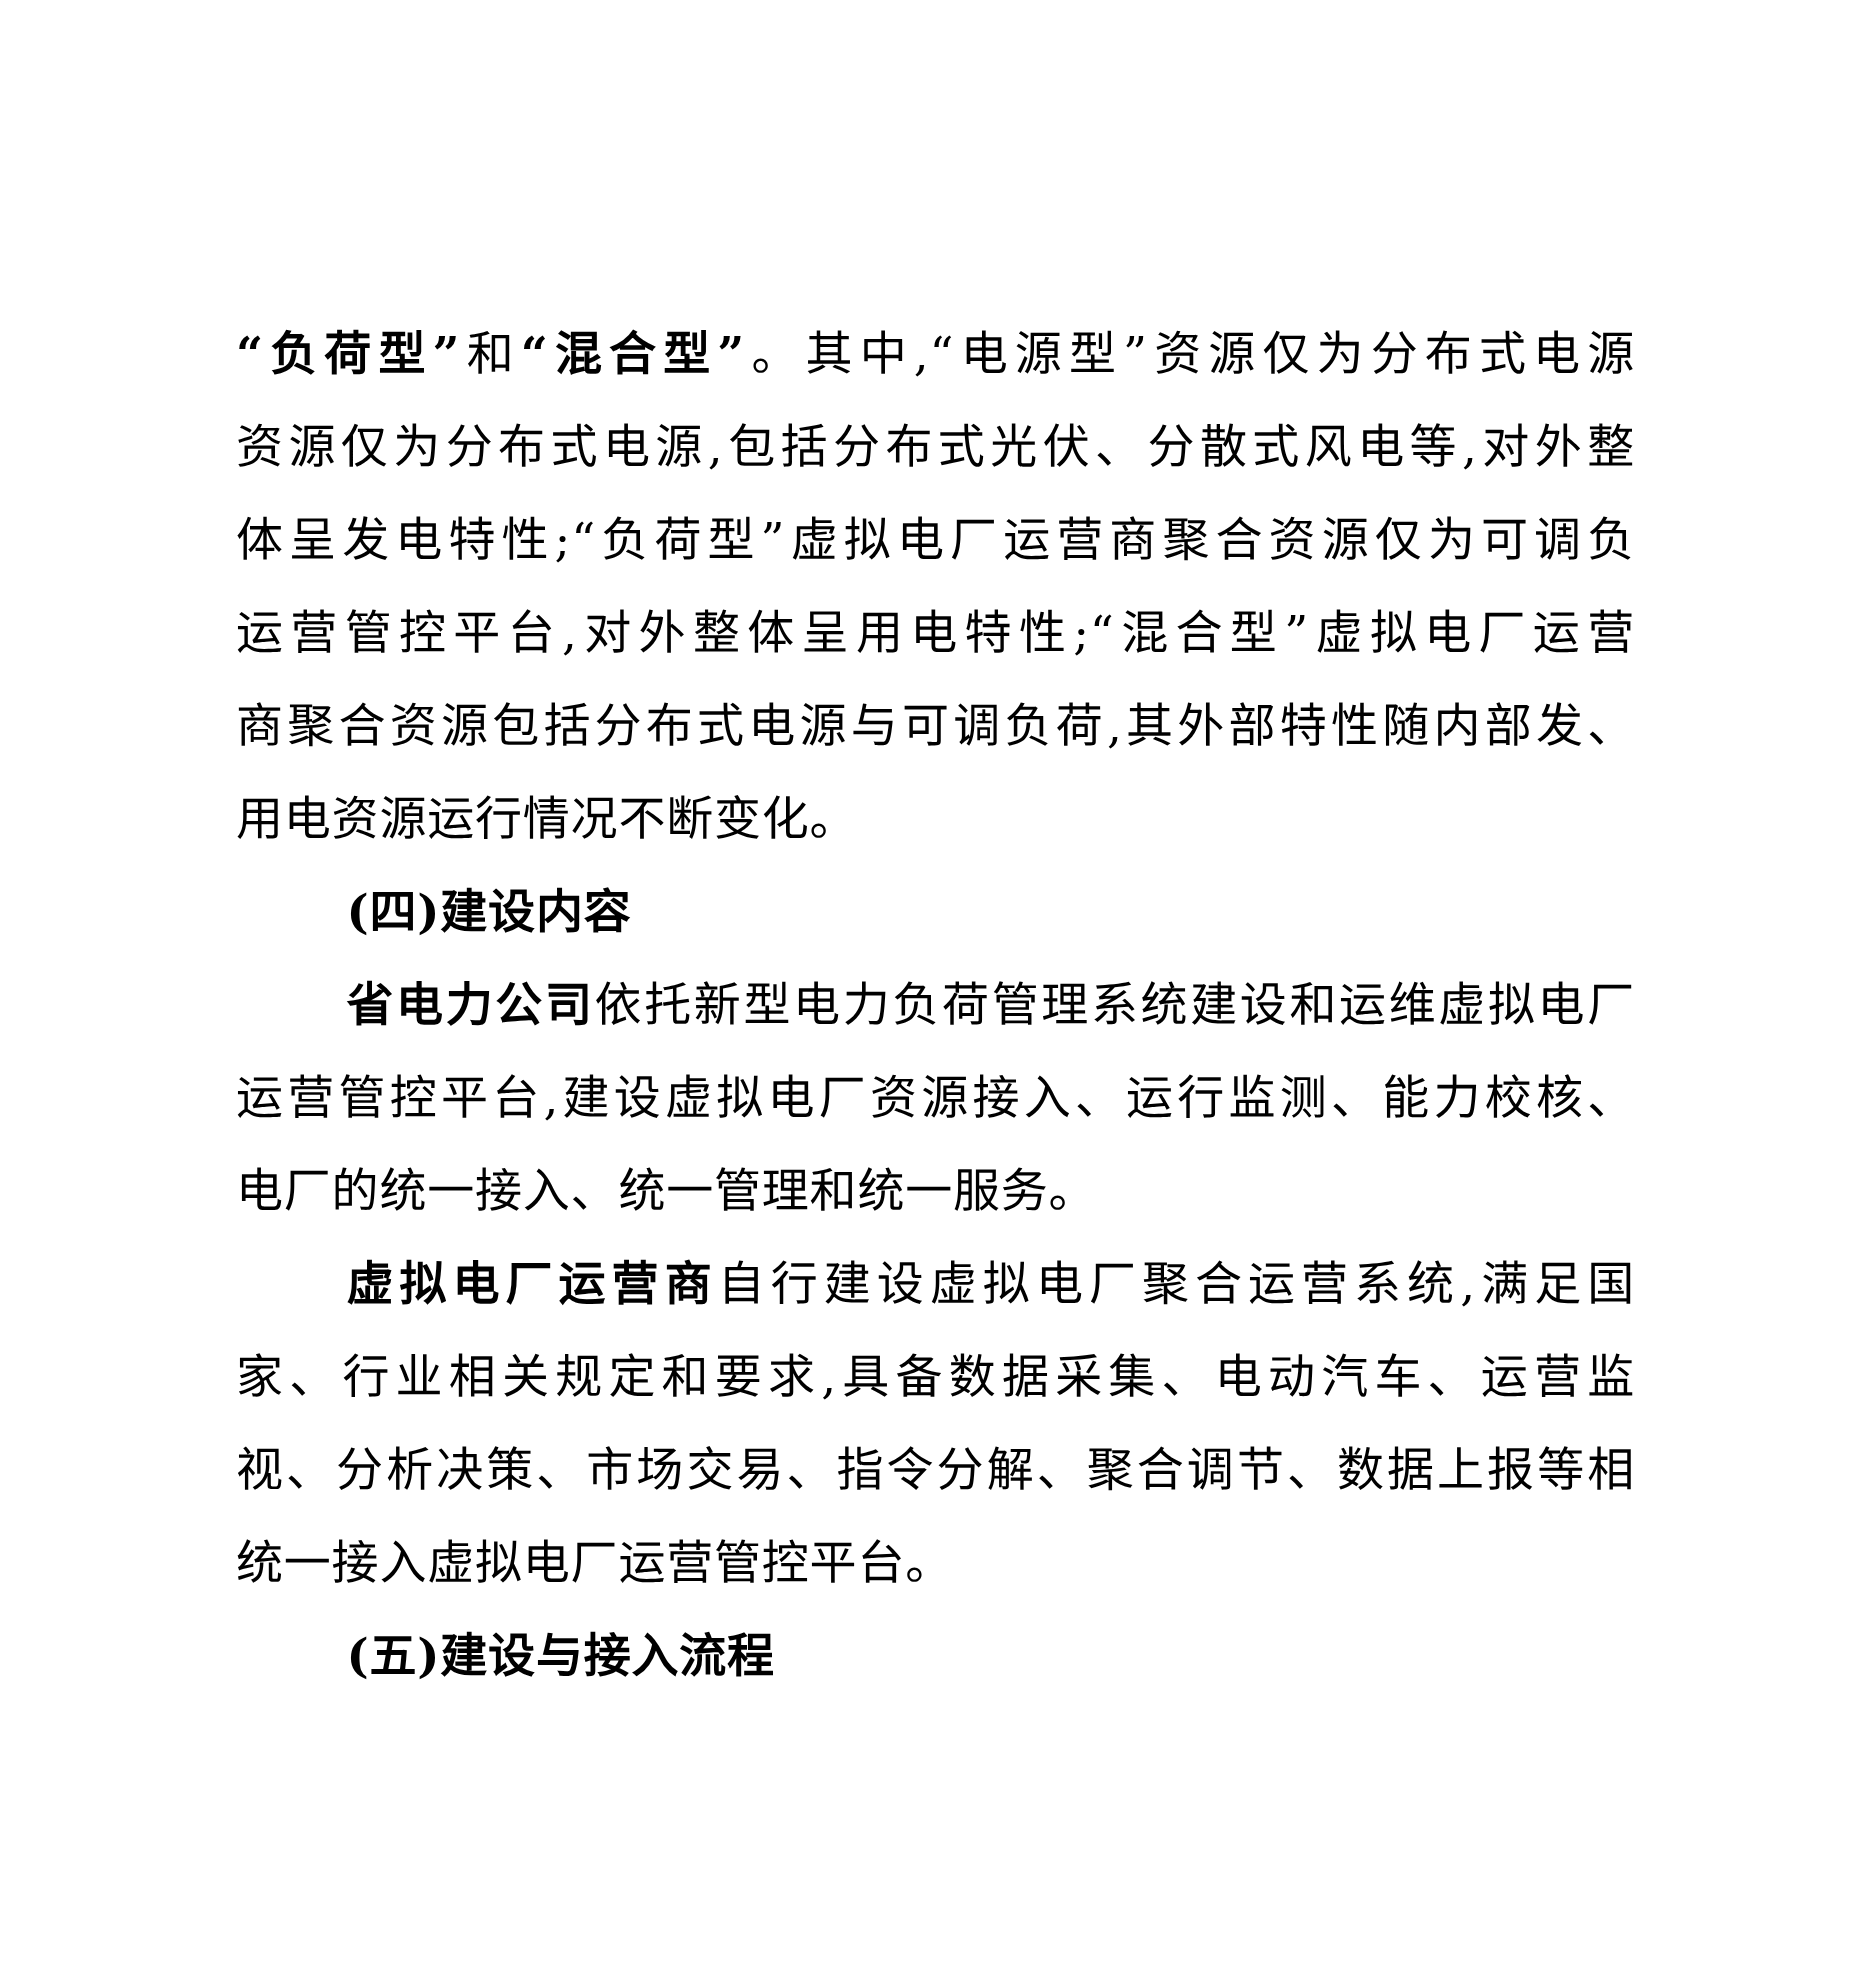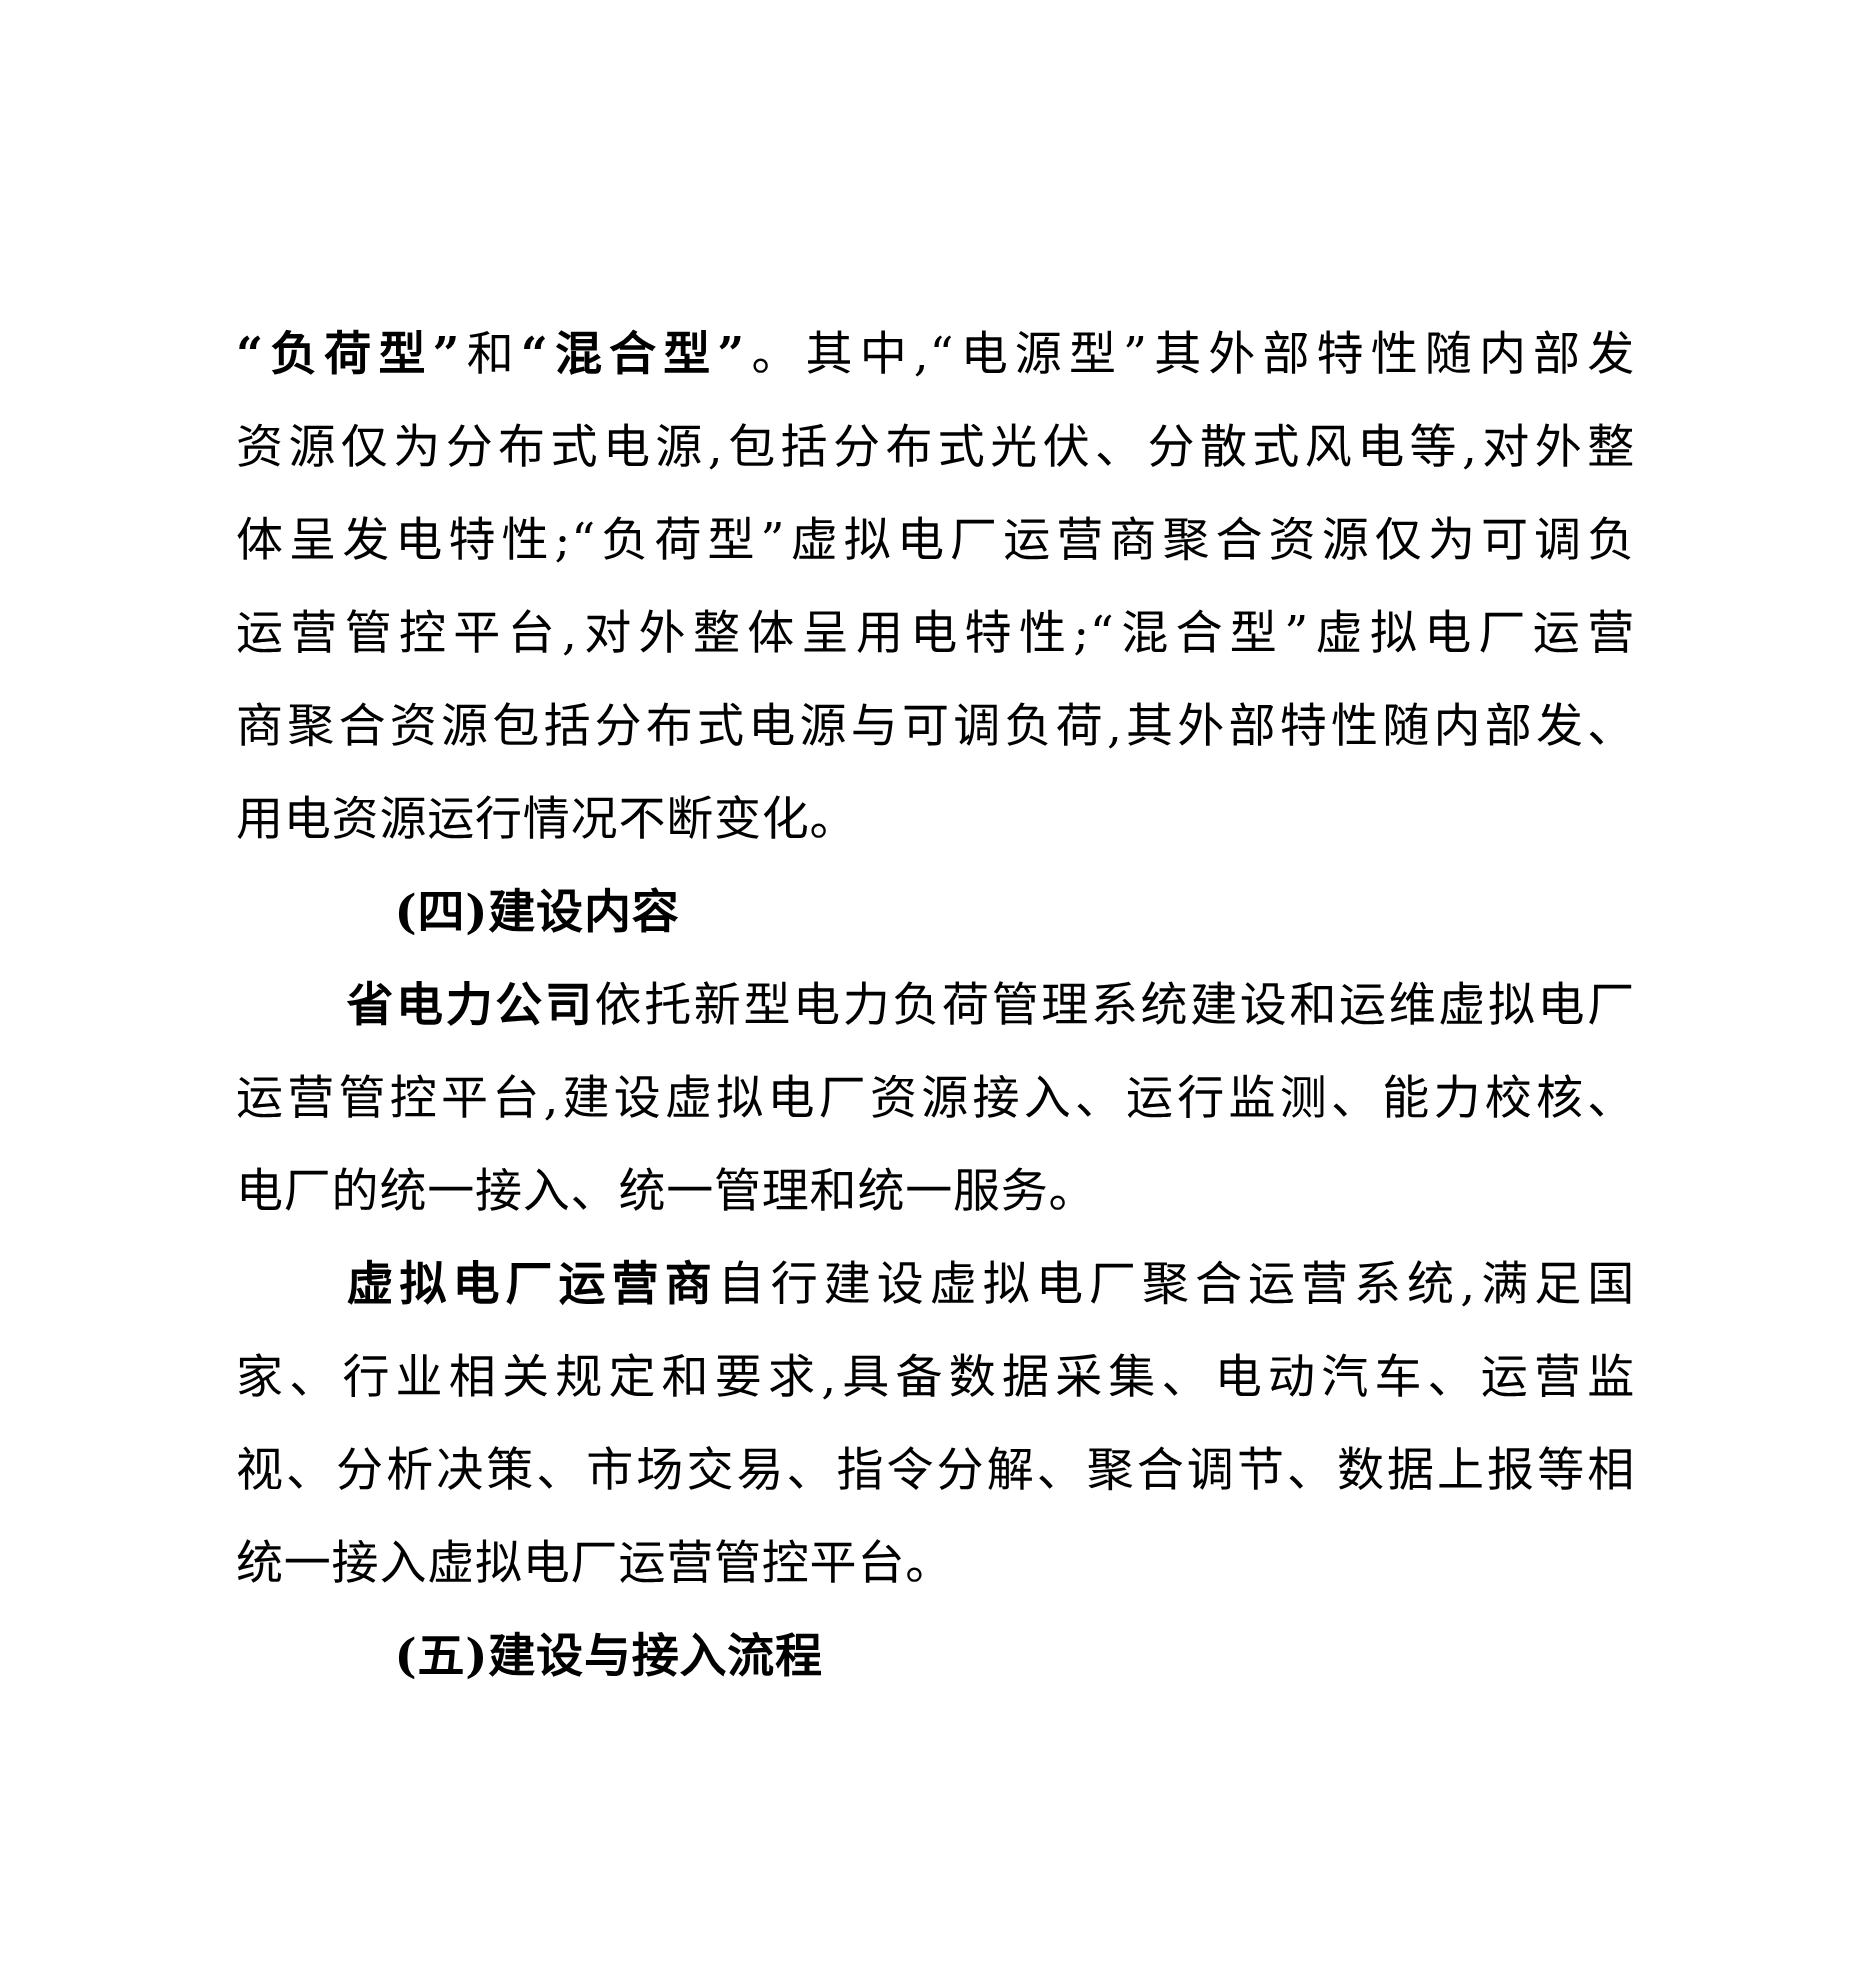--- a/index.html
+++ b/index.html
@@ -31,28 +31,28 @@
     letter-spacing: 0.8px;
   }
   .line.justify {
     text-align-last: justify;
   }
   .line.indent {
     text-indent: 2.35em;
   }
   .run { font-weight: 400; }
   .run.bold { font-weight: 700; }
-  .line.heading .run { font-weight: 700; margin-left: 48px; }
+  .line.heading .run { font-weight: 700; }
 </style>
 </head>
 <body>
 
 <div class="page">
   <div class="text-block">
-      <div class="line justify"><span class="run bold">“负荷型”</span><span class="run">和</span><span class="run bold">“混合型”</span><span class="run">。其中,“电源型”其外部特性随内部发</span></div>
+      <div class="line justify"><span class="run bold">“负荷型”</span><span class="run">和</span><span class="run bold">“混合型”</span><span class="run">。其中,“电源型”资源仅为分布式电源</span></div>
       <div class="line justify"><span class="run">资源仅为分布式电源,包括分布式光伏、分散式风电等,对外整</span></div>
       <div class="line justify"><span class="run">体呈发电特性;“负荷型”虚拟电厂运营商聚合资源仅为可调负</span></div>
       <div class="line justify"><span class="run">运营管控平台,对外整体呈用电特性;“混合型”虚拟电厂运营</span></div>
       <div class="line justify"><span class="run">商聚合资源包括分布式电源与可调负荷,其外部特性随内部发、</span></div>
       <div class="line"><span class="run">用电资源运行情况不断变化。</span></div>
       <div class="line indent heading"><span class="run bold">(四)建设内容</span></div>
       <div class="line indent justify"><span class="run bold">省电力公司</span><span class="run">依托新型电力负荷管理系统建设和运维虚拟电厂</span></div>
       <div class="line justify"><span class="run">运营管控平台,建设虚拟电厂资源接入、运行监测、能力校核、</span></div>
       <div class="line"><span class="run">电厂的统一接入、统一管理和统一服务。</span></div>
       <div class="line indent justify"><span class="run bold">虚拟电厂运营商</span><span class="run">自行建设虚拟电厂聚合运营系统,满足国</span></div>

